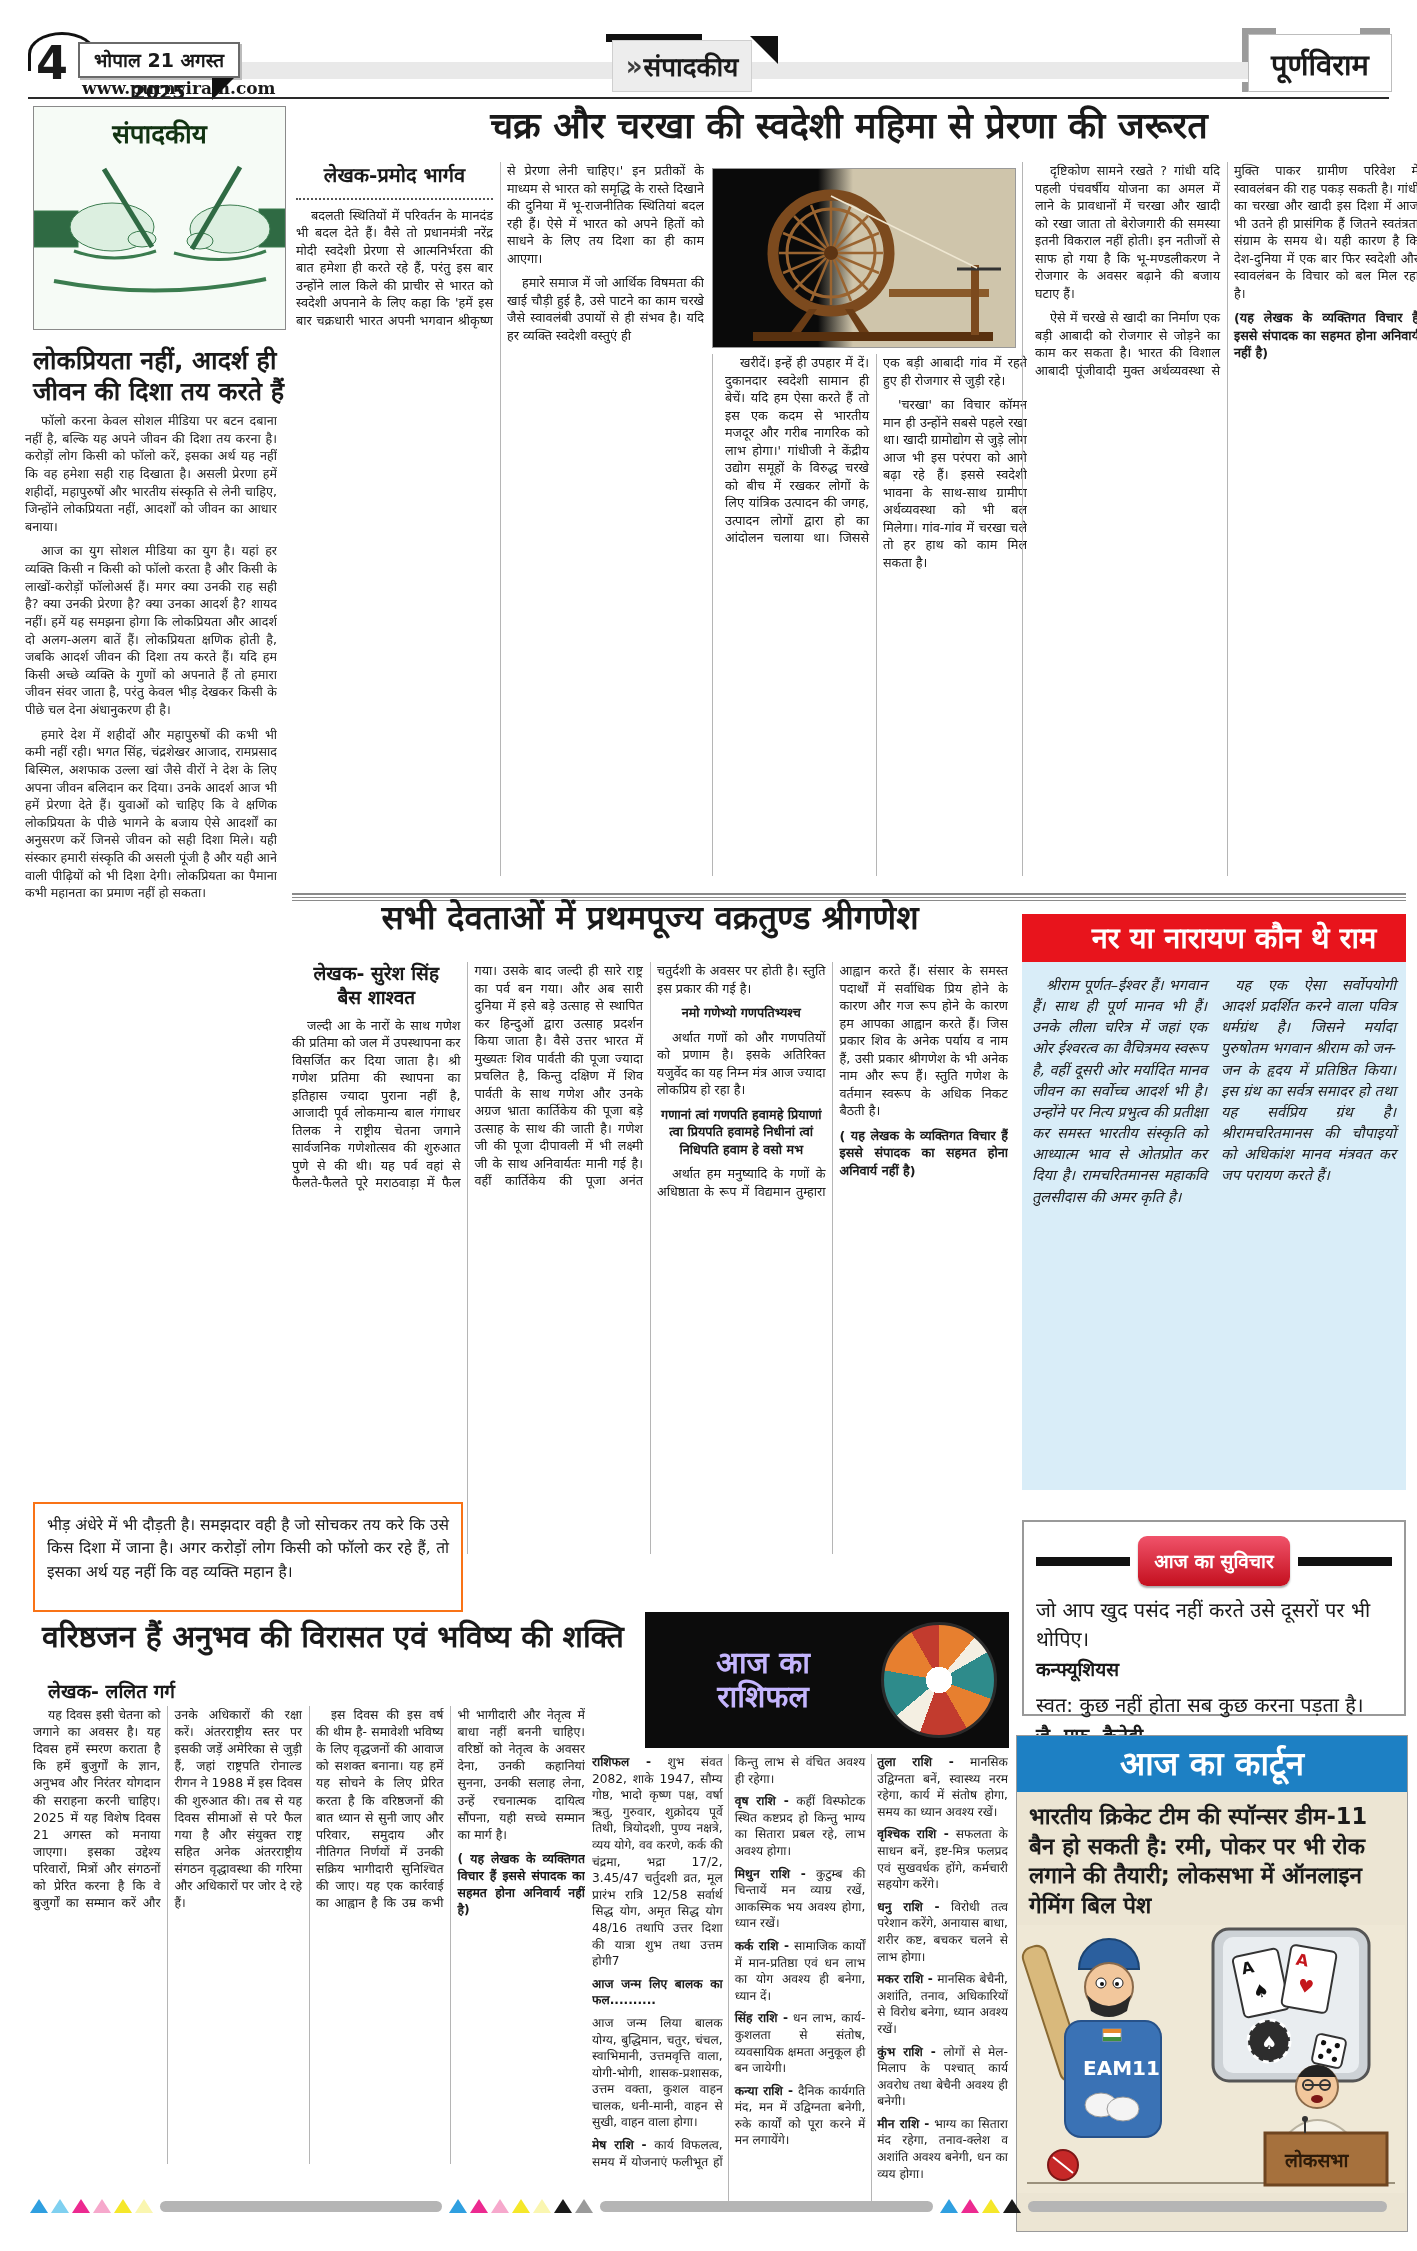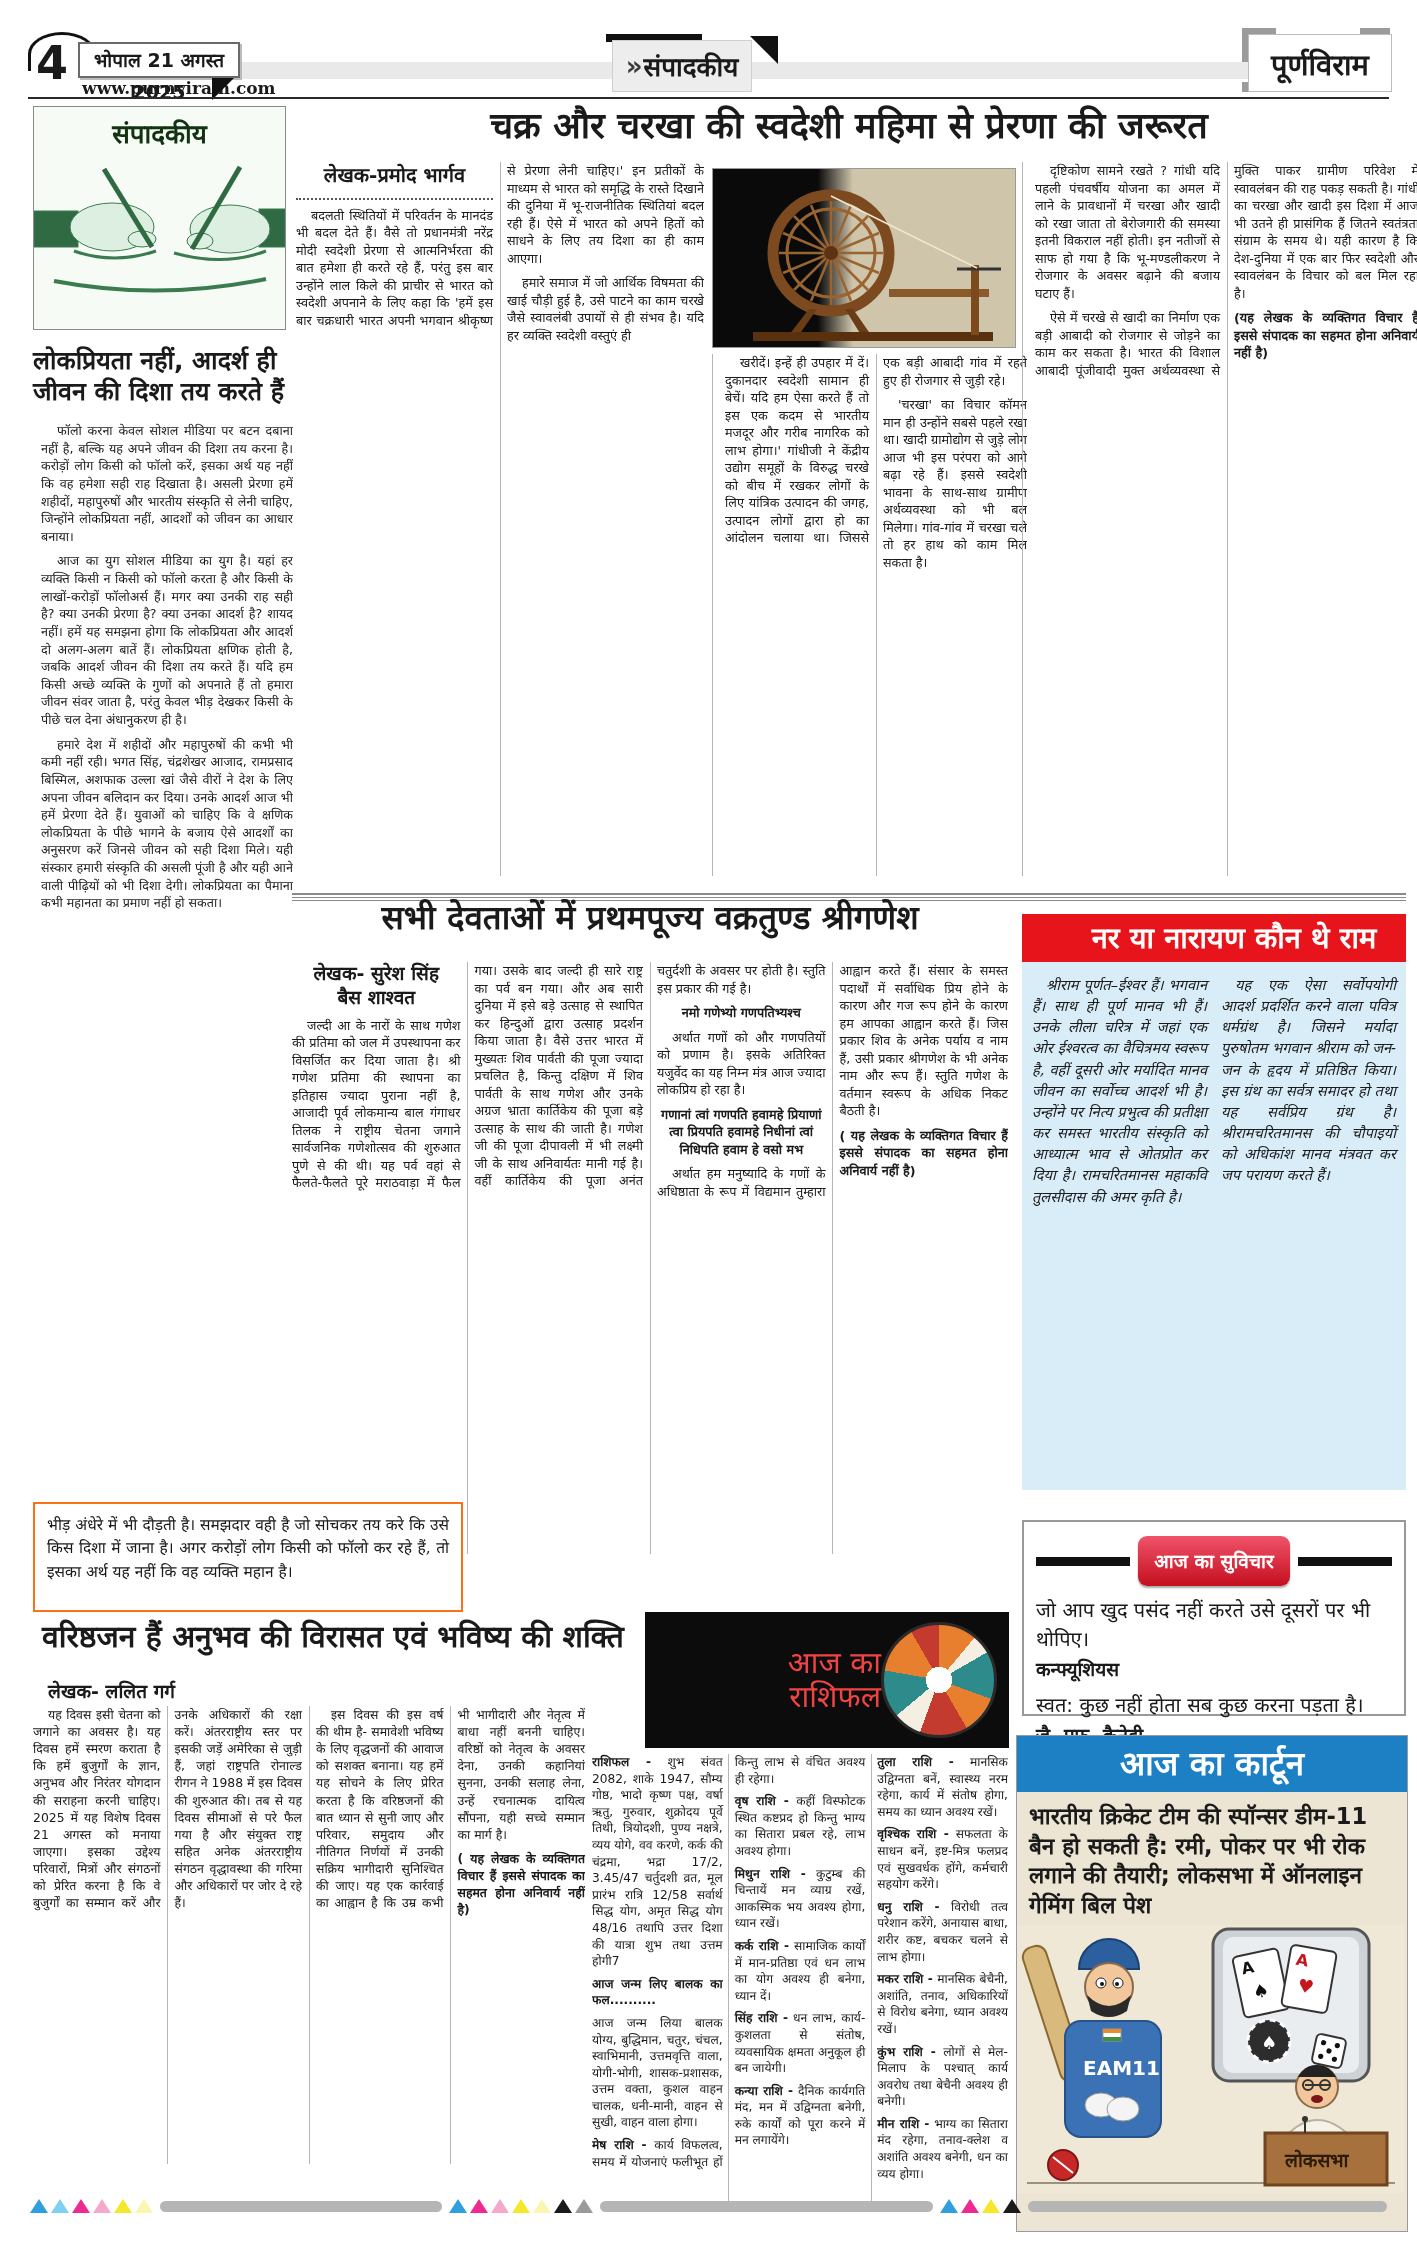--- a/index.html
+++ b/index.html
@@ -29,21 +29,21 @@
   .mh-c1{left:1242px;top:28px;width:34px;height:14px;background:#9b9b9b;}
   .mh-c2{left:1242px;top:28px;width:12px;height:34px;background:#9b9b9b;}
   .mh-c3{left:1360px;top:28px;width:30px;height:12px;background:#9b9b9b;}
   .mh-c4{left:1378px;top:28px;width:12px;height:34px;background:#9b9b9b;}
   .mh-c5{left:1242px;top:82px;width:12px;height:10px;background:#9b9b9b;}
   .mh-c6{left:1378px;top:82px;width:12px;height:10px;background:#9b9b9b;}
   
   .ed-illus{left:33px;top:106px;width:251px;height:222px;border:1px solid #8a8a8a;background:#f6fbf6;overflow:hidden;}
   .ed-illus .lbl{font-size:26px;font-weight:bold;text-align:center;margin-top:8px;color:#123312;}
   .ed-head{left:33px;top:346px;width:252px;font-size:25px;font-weight:bold;line-height:1.22;}
-  .ed-body{left:41px;top:412px;width:252px;height:1082px;font-size:12.6px;line-height:1.4;overflow:hidden;margin-top:10px;}
+  .ed-body{left:25px;top:412px;width:252px;height:1082px;font-size:12.6px;line-height:1.4;overflow:hidden;}
   .ed-body p{margin:0 0 7px;text-indent:16px;}
   .ed-box{left:33px;top:1502px;width:430px;height:110px;border:2px solid #f97316;background:#fff;
           font-size:15.5px;line-height:1.5;font-weight:500;padding:10px 12px;box-sizing:border-box;font-family:"DejaVu Serif",serif;}
   
   .main-head{left:292px;top:106px;width:1114px;font-size:36px;font-weight:bold;text-align:center;line-height:1.1;}
   .colblock{font-size:12.7px;line-height:1.38;column-gap:14px;column-rule:1px solid #b5b5b5;overflow:hidden;}
   .colblock p{margin:0 0 7px;text-indent:15px;}
   .ma-left{left:296px;top:162px;width:408px;height:714px;columns:2;}
   .ma-mid{left:712px;top:354px;width:302px;height:522px;columns:2;border-left:1px solid #b5b5b5;padding-left:12px;}
   .ma-right{left:1022px;top:162px;width:384px;height:714px;columns:2;border-left:1px solid #b5b5b5;padding-left:12px;}
@@ -74,21 +74,21 @@
   .suv-pill{background:linear-gradient(#f0536a,#c40f1e);color:#fff;font-size:19px;font-weight:bold;
             padding:12px 16px;border-radius:9px;box-shadow:0 2px 2px #aaa;}
   .suv-q{font-size:20px;line-height:1.45;margin-top:10px;}
   .suv-a{font-size:19px;font-weight:bold;margin-top:2px;}
   
   .sen-head{left:30px;top:1620px;width:606px;font-size:30px;font-weight:bold;line-height:1.1;text-align:center;}
   .sen-byline{left:48px;top:1678px;font-size:19px;font-weight:bold;}
   .sen-cols{left:33px;top:1706px;width:552px;height:458px;columns:4;font-size:12.4px;}
   
   .rf-box{left:645px;top:1612px;width:364px;height:136px;background:#0c0c0c;display:flex;align-items:center;}
-  .rf-title{color:#ef4444;font-size:30px;font-weight:normal;text-align:right;line-height:1.15;flex:1;}
+  .rf-title{color:#c4b5fd;font-size:30px;font-weight:bold;text-align:center;line-height:1.15;flex:1;}
   .rf-wheel{width:110px;height:110px;border-radius:50%;margin-right:12px;border:3px solid #2a2a2a;
             background:radial-gradient(circle,#fff 0 17%,rgba(0,0,0,0) 17%),
             conic-gradient(#e77f2f 0 40deg,#f4efe2 40deg 60deg,#2e8b8b 60deg 110deg,#e77f2f 110deg 150deg,
                            #c23b2e 150deg 200deg,#f4efe2 200deg 230deg,#2e8b8b 230deg 280deg,
                            #e77f2f 280deg 330deg,#c23b2e 330deg 360deg);}
   .rf-cols{left:592px;top:1754px;width:416px;height:456px;columns:3;column-gap:12px;
            column-rule:1px solid #b5b5b5;font-size:12.2px;line-height:1.36;overflow:hidden;}
   .rf-cols p{margin:0 0 6px;text-indent:0;}
   .rf-cols b{font-weight:bold;}
   

